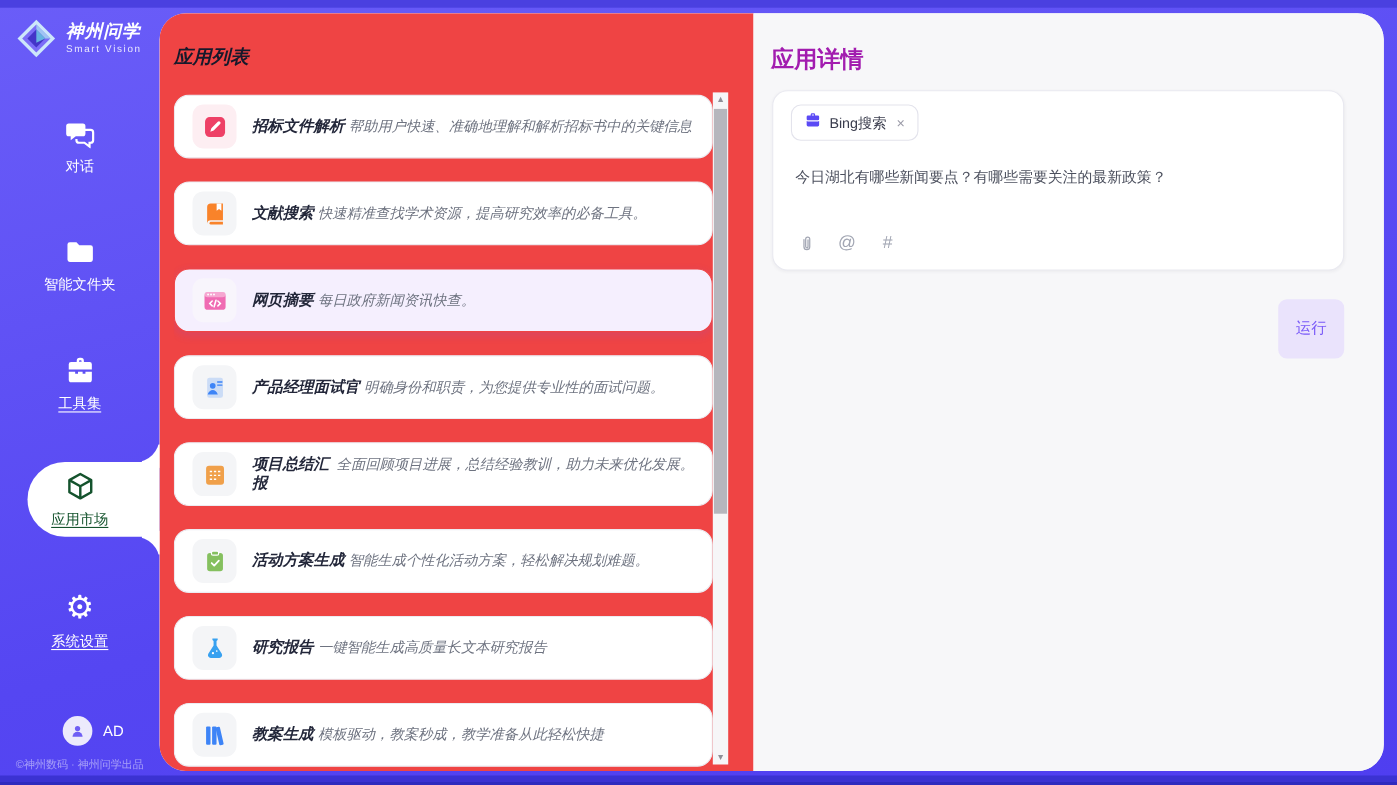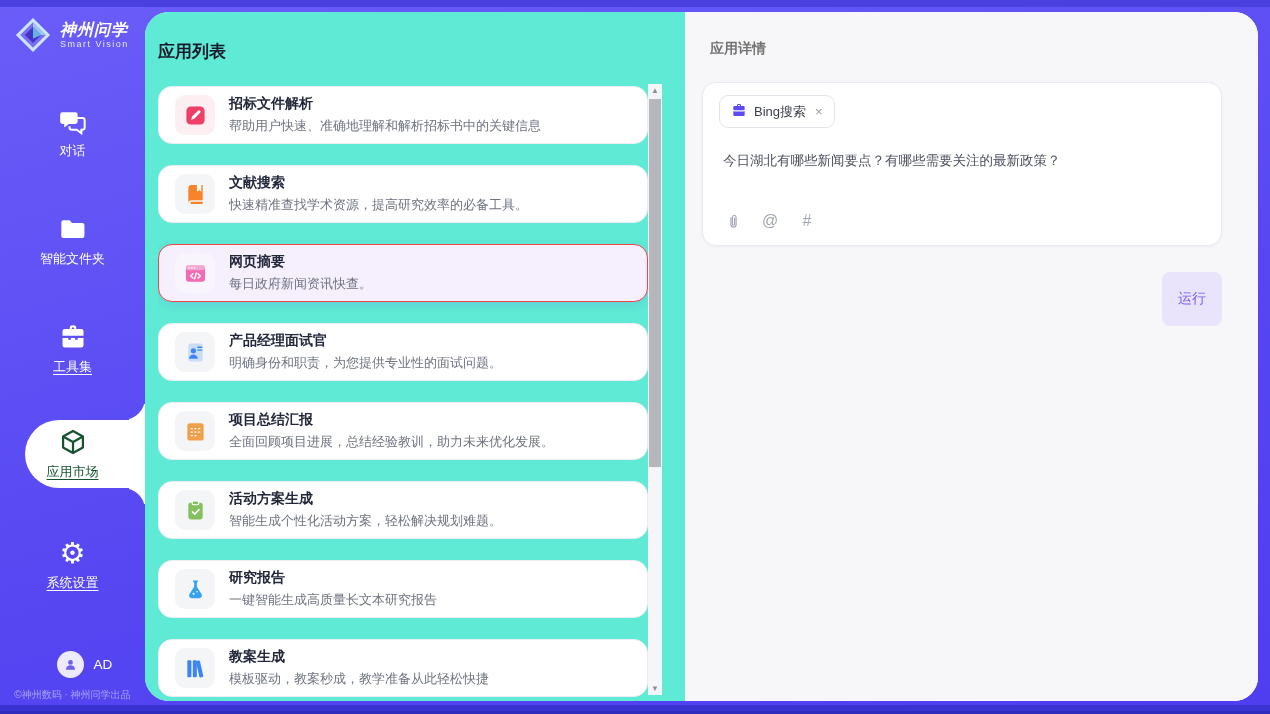--- a/index.html
+++ b/index.html
@@ -42,44 +42,44 @@
   .avatar svg { width:17px; height:17px; color:#6f5ef4; }
   .side-user-name { color:#fff; font-size:13.5px; }
   .side-footer { position:absolute; left:0; bottom:12px; width:145px; text-align:center;
     color:rgba(255,255,255,.48); font-size:10px; }
 
   
   .main-card { position:absolute; left:145px; top:12px; width:1113px; height:689px;
     background:#fff; border-radius:24px; overflow:hidden; display:flex; z-index:3; }
 
   
-  .list-panel { position:relative; width:540px; height:100%; background:#5eead4; }
+  .list-panel { position:relative; width:540px; height:100%; background:#ef4444;font-style:italic; }
   .panel-title { position:absolute; top:28px; left:13px; font-size:17px; font-weight:bold; color:#17192b; }
   .app-list { position:absolute; top:74px; left:13px; width:490px; bottom:0; overflow:hidden; }
   .app-item { position:relative; height:58px; margin-bottom:21px; border:1px solid #ececf2; border-radius:14px;
     background:#fff; display:flex; align-items:center; padding:0 16px; gap:14px; cursor:pointer; }
   .app-item.selected { background:#f5effe; border:1px solid #ef4444; box-shadow:0 3px 8px rgba(122,82,240,.16); }
   .app-icon { flex:0 0 40px; width:40px; height:40px; border-radius:10px;
     display:flex; align-items:center; justify-content:center; }
   .app-icon svg { width:23px; height:23px; }
-  .app-texts { display:flex; flex-direction:column; gap:4px; min-width:0; }
+  .app-texts { display:flex; flex-direction:row; gap:4px; min-width:0; }
   .app-name { font-size:14px; font-weight:bold; color:#23273a; }
   .app-desc { font-size:13px; color:#6e7380; white-space:nowrap; }
 
   
   .scrollbar { position:absolute; top:72px; right:23px; width:14px; bottom:6px; background:#f6f6f8; }
   .scroll-arrow { position:absolute; left:0; width:14px; height:13px; color:#8f8f98; font-size:8px;
     display:flex; align-items:center; justify-content:center; cursor:pointer; }
   .scroll-up { top:0; }
   .scroll-down { bottom:0; }
   .scroll-thumb { position:absolute; left:1px; top:15px; width:12px; height:368px; background:#b6b6bd; cursor:pointer; }
 
   
   .detail-panel { position:relative; flex:1; height:100%; background:#f7f7f9; }
-  .detail-title { position:absolute; top:28px; left:16px; font-size:14px; font-weight:bold; color:#737373;margin-left:9px; }
+  .detail-title { position:absolute; top:28px; left:16px; font-size:21px; font-weight:bold; color:#a21caf; }
   .input-card { position:absolute; top:70px; left:17px; width:520px; height:164px; background:#fff;
     border:1px solid #e9e9f0; border-radius:14px; box-shadow:0 1px 3px rgba(30,30,60,.05); }
   .tool-chip { position:absolute; top:12px; left:16px; height:33px; display:inline-flex; align-items:center;
     gap:7px; padding:0 11px; border:1px solid #e3e3ec; border-radius:9px; background:#fff; cursor:pointer; }
   .tool-chip svg { width:16px; height:16px; color:#5b4af5; }
   .chip-label { font-size:13px; color:#3a3d4d; }
   .chip-close { font-size:13px; color:#9b9ba8; cursor:pointer; padding-left:2px; }
   .prompt-text { position:absolute; top:69px; left:20px; right:20px; font-size:13.5px; color:#4c505e; cursor:text; }
   .composer-row { position:absolute; left:20px; bottom:14px; display:flex; align-items:center; gap:17px; color:#a2a6b3; }
   .composer-row .c-icon { width:20px; height:20px; display:flex; align-items:center; justify-content:center;

